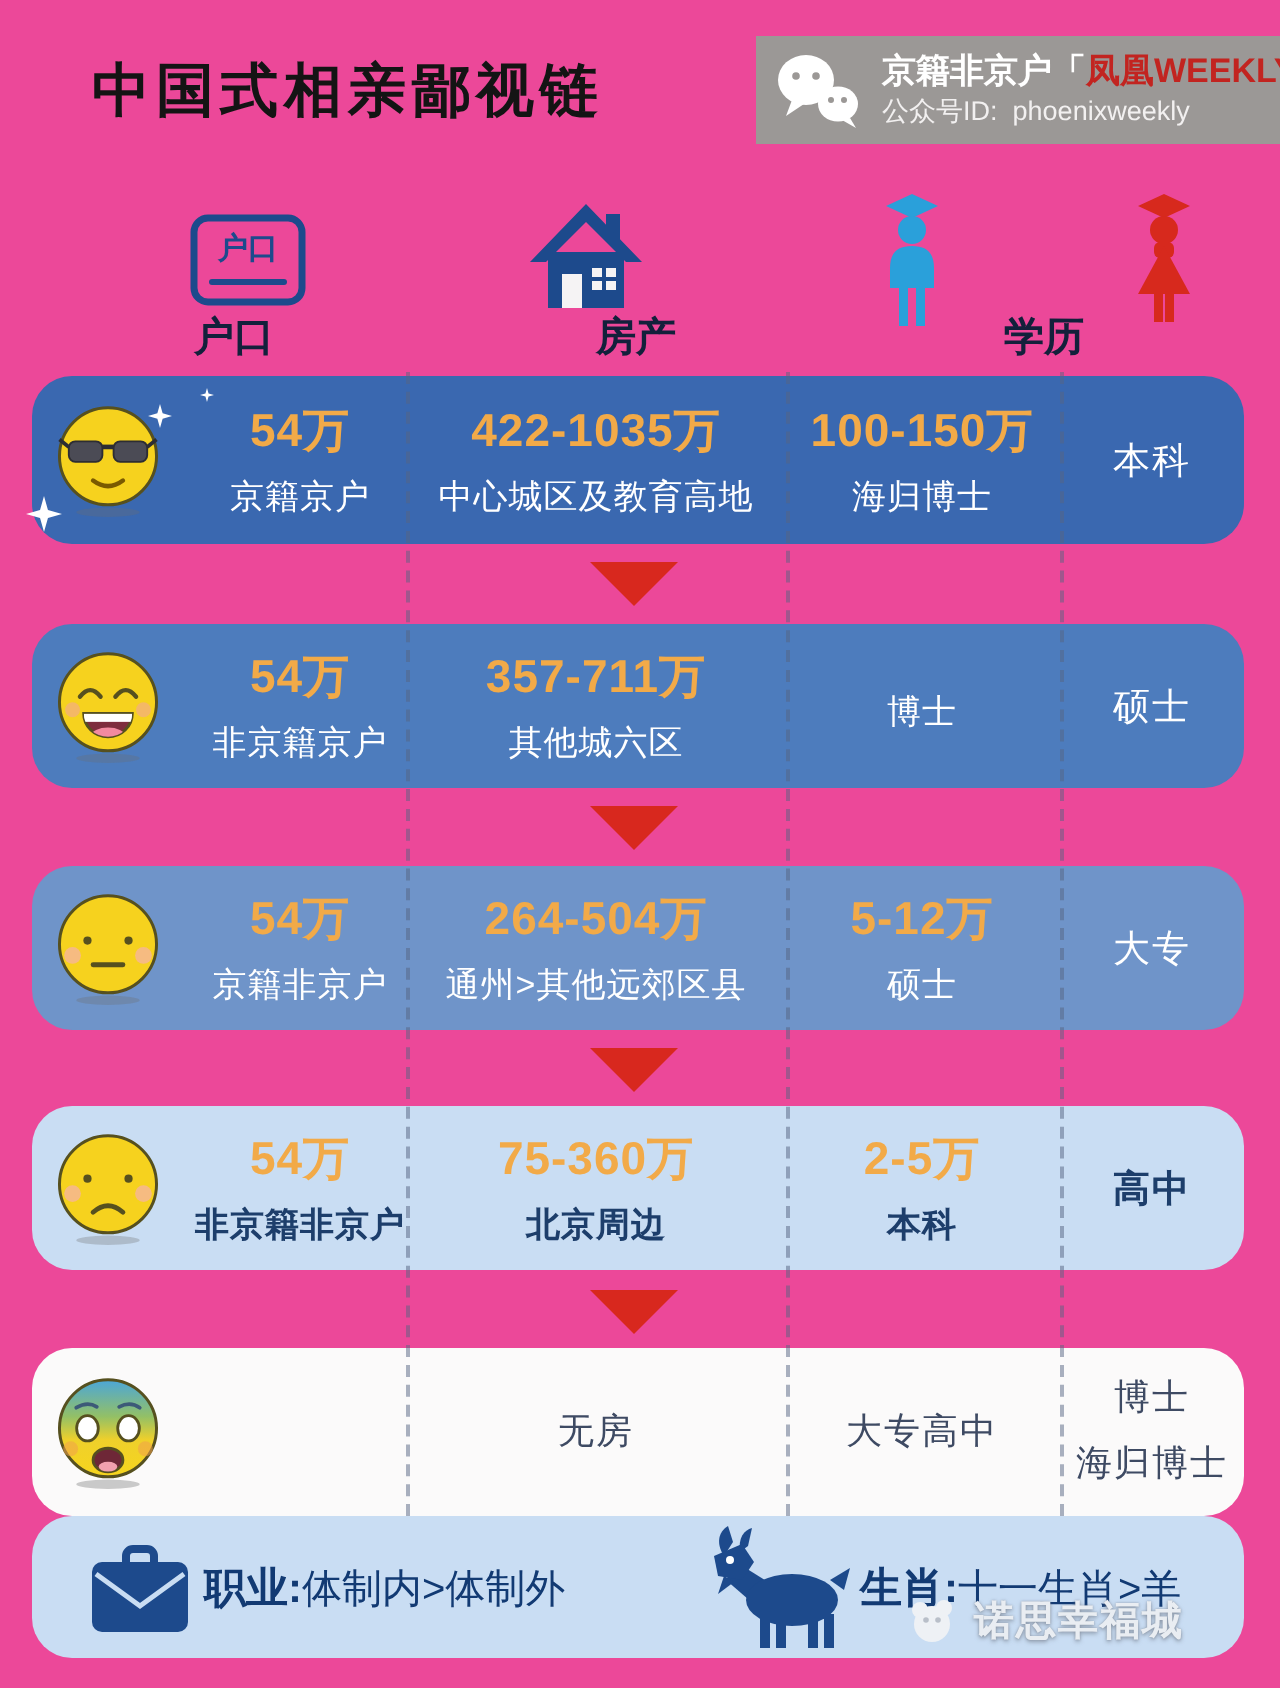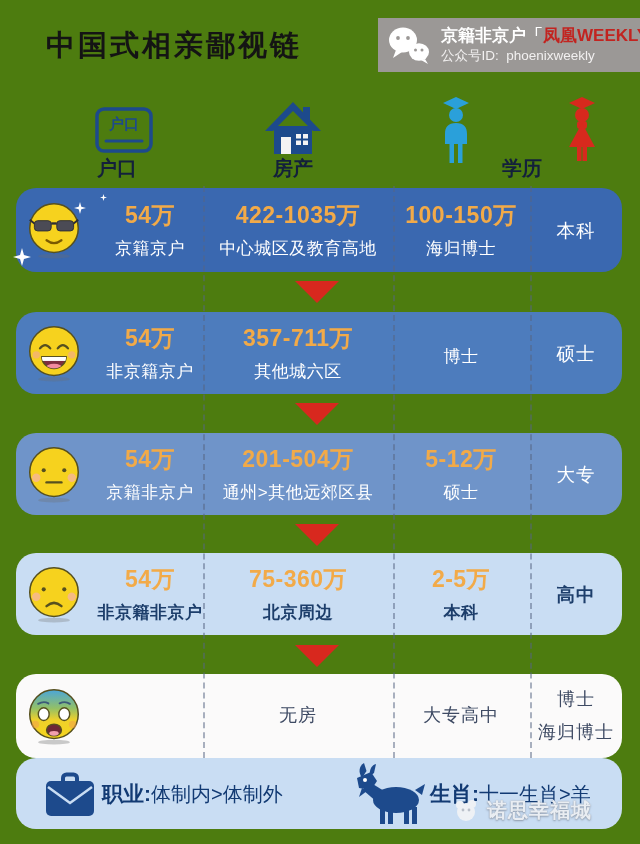--- a/index.html
+++ b/index.html
@@ -1,17 +1,17 @@
 <!DOCTYPE html>
 <html><head>
 <meta charset="utf-8">
 <style>
   html,body{margin:0;padding:0;}
   body{font-family:"Liberation Sans","DejaVu Sans",sans-serif;background:#e9e7e8;}
-  .stage{position:relative;width:640px;height:844px;background:#4d7c0f;overflow:hidden;margin:0 auto;}
+  .stage{position:relative;width:640px;height:844px;background:#ec4899;overflow:hidden;margin:0 auto;}
 
   
   .title{position:absolute;left:46px;top:26px;font-size:29px;font-weight:800;color:#141414;letter-spacing:3px;}
   .badge{position:absolute;left:378px;top:18px;width:262px;height:54px;background:#9b9896;display:flex;align-items:center;}
   .badge .wicon{margin-left:9px;flex:0 0 auto;}
   .badge-text{margin-left:8px;line-height:1.25;}
   .badge-line1{font-size:17px;font-weight:700;color:#ffffff;white-space:nowrap;}
   .badge-line1 .brand{color:#c22420;}
   .badge-line2{font-size:13.5px;color:#f2f0f0;margin-top:2px;white-space:nowrap;}
 
@@ -97,21 +97,21 @@
 
   <svg class="icon-abs" style="left:264px;top:100px;" width="58" height="56" viewBox="0 0 58 56">
     <rect x="39" y="7" width="7" height="13" fill="#1d4a8c"></rect>
     <polygon points="29,2 1,31 9,31 29,11 49,31 57,31" fill="#1d4a8c"></polygon>
     <rect x="10" y="26" width="38" height="28" fill="#1d4a8c"></rect>
     <rect x="17" y="37" width="10" height="17" fill="#f5f3f4"></rect>
     <rect x="32" y="34" width="12" height="11" fill="#f5f3f4"></rect>
     <line x1="38" y1="34" x2="38" y2="45" stroke="#1d4a8c" stroke-width="2"></line>
     <line x1="32" y1="39.5" x2="44" y2="39.5" stroke="#1d4a8c" stroke-width="2"></line>
   </svg>
-  <div class="colhead-label" style="left:248px;">房产</div>
+  <div class="colhead-label" style="left:248px;text-align:right;">房产</div>
 
   <svg class="icon-abs" style="left:441px;top:97px;" width="30" height="66" viewBox="0 0 30 66">
     <g fill="#2aa0da">
       <polygon points="15,0 28,6 15,12 2,6"></polygon>
       <circle cx="15" cy="18" r="7"></circle>
       <path d="M15,26 c-8,0 -11,4 -11,11 v10 h4.5 v19 h4.5 v-19 h4 v19 h4.5 v-19 h4.5 v-10 c0,-7 -3,-11 -11,-11 z"></path>
     </g>
   </svg>
   <div class="colhead-label" style="left:477px;">学历</div>
   <svg class="icon-abs" style="left:564px;top:97px;" width="36" height="66" viewBox="0 0 36 66">
@@ -209,21 +209,21 @@
         <circle cx="41" cy="27" r="2.2" fill="#56501f"></circle>
       <circle cx="11" cy="35" r="4.5" fill="#f6b1ab" opacity=".7"></circle>
         <circle cx="49" cy="35" r="4.5" fill="#f6b1ab" opacity=".7"></circle>
       <line x1="22" y1="40" x2="38" y2="40" stroke="#56501f" stroke-width="2.6" stroke-linecap="round"></line>
     </svg>
     <div class="cell c1">
         <div class="num">54万</div>
         <div class="lbl">京籍非京户</div>
       </div>
     <div class="cell c2">
-        <div class="num">201-504万</div>
+        <div class="num">264-504万</div>
         <div class="lbl">通州&gt;其他远郊区县</div>
       </div>
     <div class="cell c3">
         <div class="num">5-12万</div>
         <div class="lbl">硕士</div>
       </div>
     <div class="cell c4">
         <div class="single">大专</div>
       </div>
   </div>

